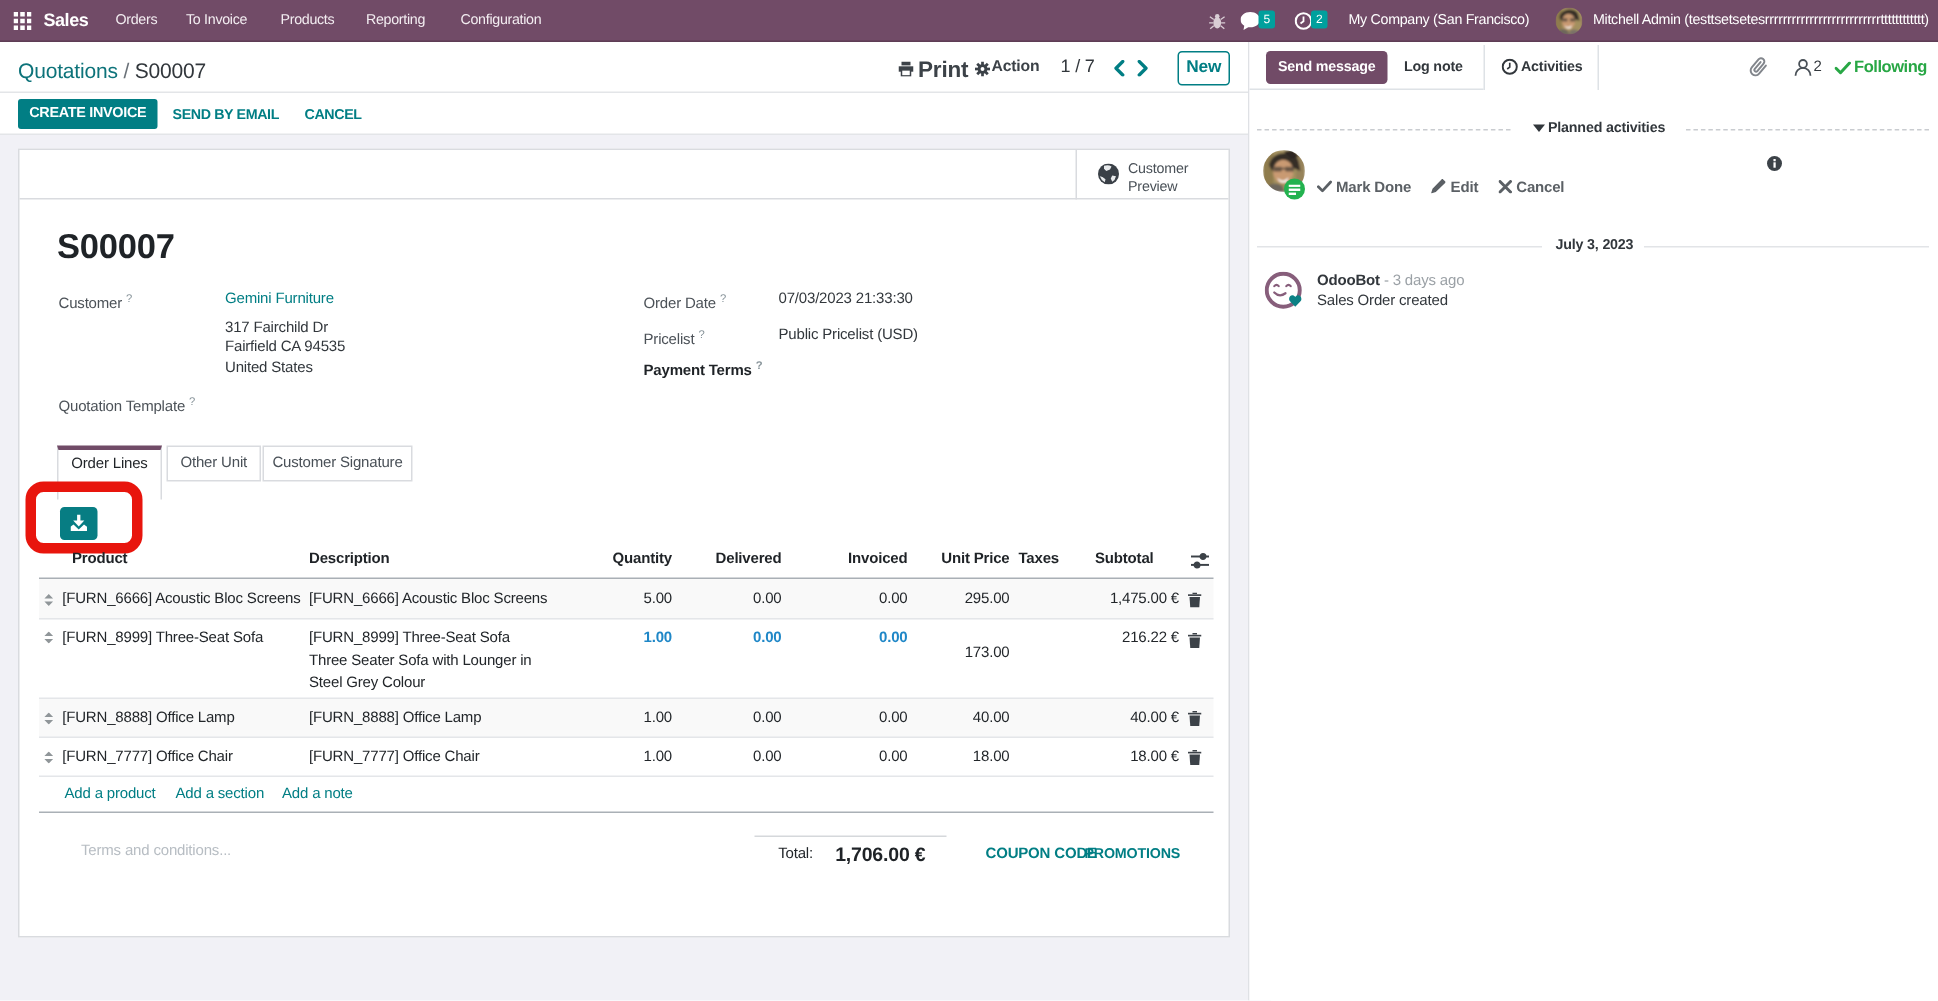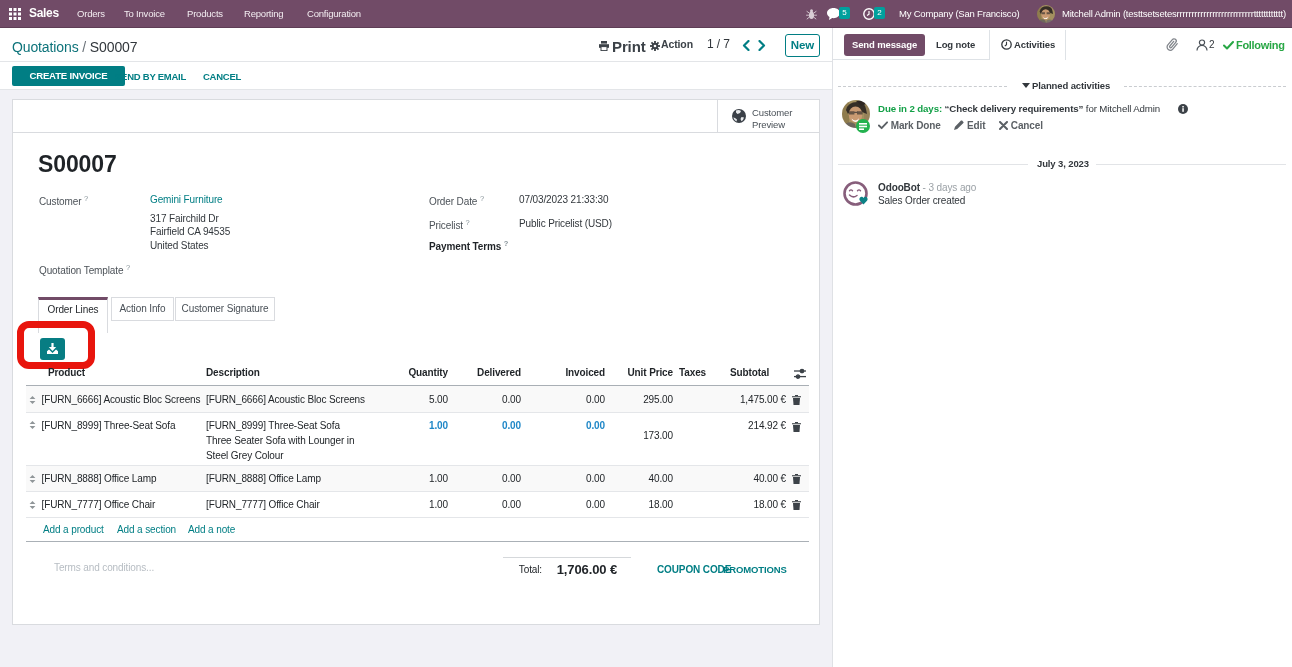--- a/index.html
+++ b/index.html
@@ -131,21 +131,21 @@
       <div class="abs" style="left:707px;top:9px;font-size:12px;color:#32373c">1 / 7</div>
       <svg class="abs" style="left:742px;top:12px" width="8" height="11" viewBox="0 0 8 11">
           <path d="M6.5 1L2 5.5 6.5 10" stroke="#017e84" stroke-width="2.2" fill="none" stroke-linecap="round" stroke-linejoin="round"></path>
         </svg>
       <svg class="abs" style="left:758px;top:12px" width="8" height="11" viewBox="0 0 8 11">
           <path d="M1.5 1L6 5.5 1.5 10" stroke="#017e84" stroke-width="2.2" fill="none" stroke-linecap="round" stroke-linejoin="round"></path>
         </svg>
       <div class="abs" style="left:785px;top:6px;width:35px;height:23px;border:1px solid #017e84;border-radius:3px;color:#017e84;font-size:11.5px;font-weight:bold;text-align:center;line-height:21px">New</div>
     </div>
     <div id="btnrow">
-      <div class="abs tealbtn" style="left:12px;top:4px;width:113px;height:20px;font-size:9.6px;letter-spacing:-0.2px;text-align:center;line-height:20px;border-radius:2px">CREATE INVOICE</div>
+      <div class="abs tealbtn" style="left:12px;top:4px;width:93px;height:20px;font-size:9.6px;letter-spacing:-0.2px;text-align:center;line-height:20px;border-radius:2px">CREATE INVOICE</div>
       <div class="abs" style="left:115px;top:9px;font-size:9.5px;letter-spacing:-0.25px;font-weight:bold;color:#017e84">SEND BY EMAIL</div>
       <div class="abs" style="left:203px;top:9px;font-size:9.5px;letter-spacing:-0.25px;font-weight:bold;color:#017e84">CANCEL</div>
 
     </div>
     <div id="sheet">
 
       <div class="abs" style="left:0;top:0;width:806px;height:33px;border-bottom:1px solid #d9dbdf"></div>
       <div class="abs" style="left:704px;top:0;width:102px;height:33px;border-left:1px solid #d9dbdf"></div>
       <svg class="abs" style="left:719px;top:9px" width="14" height="14" viewBox="0 0 14 14">
           <circle cx="7" cy="7" r="7" fill="#3a4047"></circle>
@@ -161,21 +161,21 @@
       <div class="abs" style="left:137px;top:126px;color:#32373c">Fairfield CA 94535</div>
       <div class="abs" style="left:137px;top:140px;color:#32373c">United States</div>
       <div class="abs label" style="left:26px;top:163px">Quotation Template <span class="q">?</span></div>
       <div class="abs label" style="left:416px;top:94px">Order Date <span class="q">?</span></div>
       <div class="abs" style="left:506px;top:94px;color:#32373c">07/03/2023 21:33:30</div>
       <div class="abs label" style="left:416px;top:118px">Pricelist <span class="q">?</span></div>
       <div class="abs" style="left:506px;top:118px;color:#32373c">Public Pricelist (USD)</div>
       <div class="abs" style="left:416px;top:139px;color:#1f2327;font-weight:bold">Payment Terms <span class="q">?</span></div>
 
       <div class="abs" style="left:25px;top:197px;width:70px;height:36px;border:1px solid #d9dbdf;border-top:3px solid #714B67;border-bottom:none;text-align:center;line-height:20px;color:#1f2327">Order Lines</div>
-      <div class="abs" style="left:98px;top:197px;width:63px;height:24px;border:1px solid #d9dbdf;text-align:center;line-height:22px;color:#495057">Action Info</div>
+      <div class="abs" style="left:98px;top:197px;width:63px;height:24px;border:1px solid #d9dbdf;text-align:center;line-height:22px;color:#495057">Other Unit</div>
       <div class="abs" style="left:162px;top:197px;width:100px;height:24px;border:1px solid #d9dbdf;text-align:center;line-height:22px;color:#495057">Customer Signature</div>
 
       <div class="abs" style="left:27px;top:238px;width:25px;height:22px;background:#077d83;border-radius:3px">
         <svg style="position:absolute;left:7px;top:5px" width="11" height="12" viewBox="0 0 11 12">
             <g fill="#fff">
               <rect x="4.4" y="0" width="2.2" height="4.5"></rect>
               <path d="M1.8 4L5.5 8 9.2 4z"></path>
               <path d="M0 8.2 L2 6.6 L5.5 10 L9 6.6 L11 8.2 L11 11 L0 11 Z"></path>
             </g>
           </svg>
@@ -225,21 +225,21 @@
         <div class="abs row" style="top:313px;height:52.5px">
           <svg class="abs handle" style="top:8px" width="7" height="8" viewBox="0 0 7 8">
               <path d="M3.5 0L6.4 3H0.6zM3.5 8L6.4 5H0.6z" fill="#909699"></path>
             </svg>
           <div class="abs cell" style="left:15.5px;top:5px;height:15px;line-height:15px">[FURN_8999] Three-Seat Sofa</div>
           <div class="abs" style="left:180px;top:5px;line-height:15px;color:#22262a">[FURN_8999] Three-Seat Sofa<br>Three Seater Sofa with Lounger in<br>Steel Grey Colour</div>
           <div class="abs cell num blue" style="left:342px;top:5px;height:15px;line-height:15px">1.00</div>
           <div class="abs cell num blue" style="left:415px;top:5px;height:15px;line-height:15px">0.00</div>
           <div class="abs cell num blue" style="left:499px;top:5px;height:15px;line-height:15px">0.00</div>
           <div class="abs cell num" style="left:567px;top:15px;height:15px;line-height:15px">173.00</div>
-          <div class="abs cell num" style="left:680px;top:5px;height:15px;line-height:15px">214.92 €</div>
+          <div class="abs cell num" style="left:680px;top:5px;height:15px;line-height:15px">216.22 €</div>
           <svg class="abs trash" style="top:9px" width="9" height="10" viewBox="0 0 9 10">
               <g fill="#3c4248">
                 <rect x="0" y="1.2" width="9" height="1.1"></rect>
                 <rect x="3" y="0" width="3" height="1"></rect>
                 <path d="M1 3h7l-.5 7h-6z"></path>
               </g>
             </svg>
         </div>
 
         <div class="abs row odd" style="top:365.5px;height:26px">
@@ -353,25 +353,20 @@
       </svg>
     <div class="abs" style="left:23px;top:91px;width:14px;height:14px;background:#23b24f;border-radius:50%">
       <svg style="position:absolute;left:3px;top:3.5px" width="8" height="7" viewBox="0 0 8 7">
           <g fill="#fff">
             <rect x="0" y="0" width="8" height="1.6"></rect>
             <rect x="0" y="2.7" width="8" height="1.6"></rect>
             <rect x="0" y="5.4" width="5" height="1.6"></rect>
           </g>
         </svg>
     </div>
-    <div class="abs" style="left:45px;top:74px;height:13px;line-height:13px;font-size:9.7px">
-      <span style="font-weight:bold;color:#13a047">Due in 2 days:</span>
-      <span style="font-weight:bold;color:#32373c"> “Check delivery requirements”</span>
-      <span style="color:#32373c"> for Mitchell Admin</span>
-    </div>
     <svg class="abs" style="left:345px;top:76px" width="10" height="10" viewBox="0 0 10 10">
         <circle cx="5" cy="5" r="5" fill="#3c4248"></circle>
         <rect x="4.3" y="4.2" width="1.5" height="3.6" fill="#fff"></rect>
         <rect x="4.3" y="2" width="1.5" height="1.5" fill="#fff"></rect>
       </svg>
     <div class="abs" style="left:45px;top:91px;height:13px;line-height:13px;font-weight:bold;color:#5b6065">
       <svg style="vertical-align:-1px" width="10" height="9" viewBox="0 0 11 9">
           <path d="M1 4.5L4 7.5 10 1" stroke="#5b6065" stroke-width="2" fill="none" stroke-linecap="round" stroke-linejoin="round"></path>
         </svg>
       <span>Mark Done</span>

